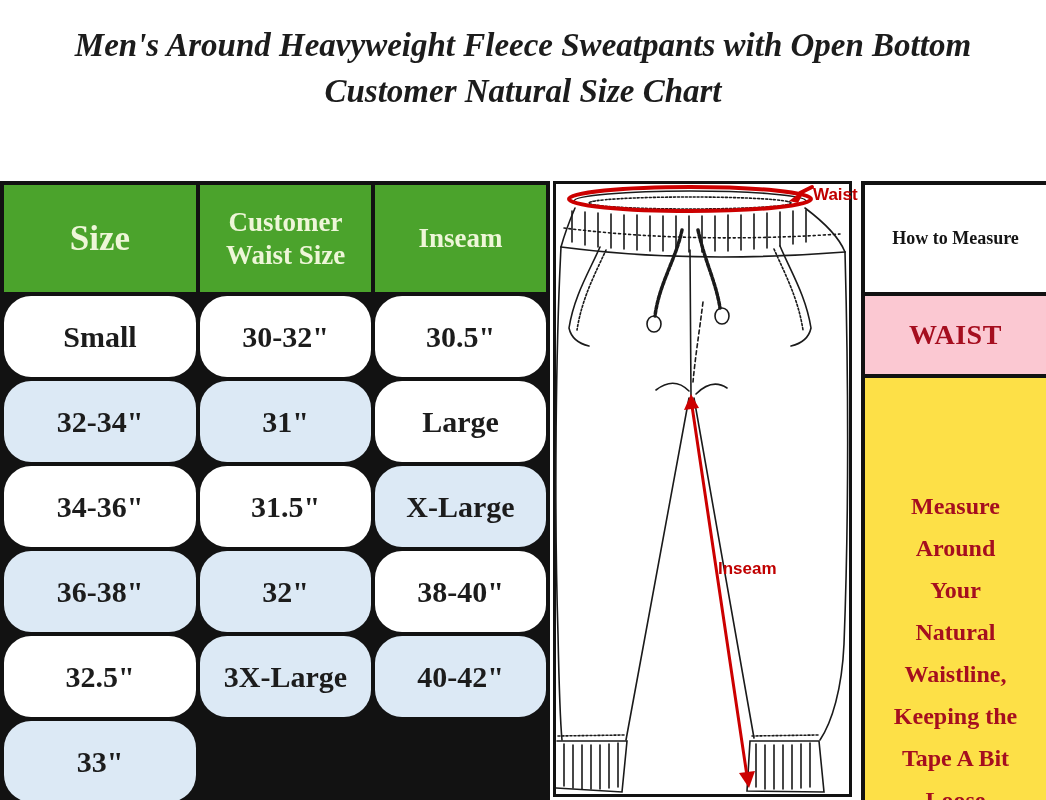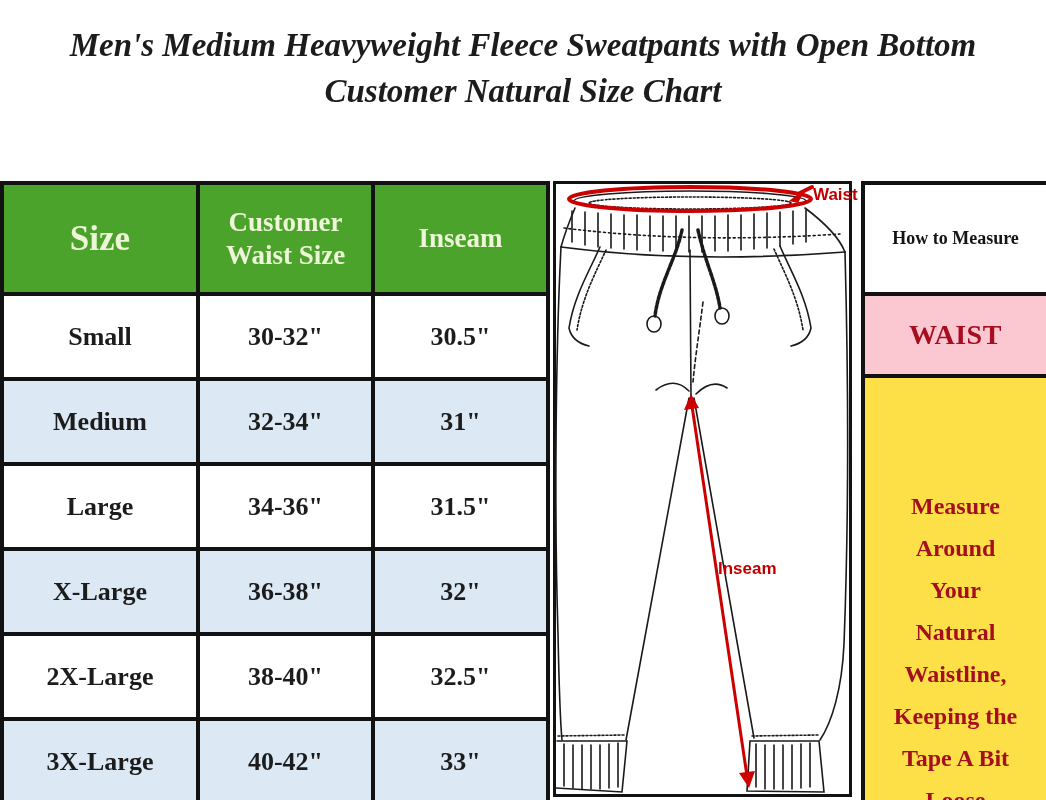--- a/index.html
+++ b/index.html
@@ -23,21 +23,21 @@
     grid-template-rows:107px repeat(6, 81px);
     gap:4px; padding:4px; box-sizing:border-box;
   }
   .cell {
     display:flex; align-items:center; justify-content:center; text-align:center;
     font-weight:bold; color:#1c1c1c; background:#ffffff;
   }
   .cell.head { background:#4ba32c; color:#eef6d8; }
   .cell.head.size-h { font-size:35px; }
   .cell.head.small-h { font-size:27px; line-height:33px; padding:0 14px; }
-  .cell.data { font-size:26px; }
+  .cell.data { font-size:30px;border-radius:27px; }
   .row-alt { background:#dce9f5; }
 
   
   .diagram-box {
     position:absolute; left:553px; top:181px; width:293px; height:610px;
     border:3px solid #121212; background:#ffffff; overflow:visible;
   }
   .diagram-box svg { overflow:visible; display:block; }
 
   
@@ -52,46 +52,44 @@
   .m-waist { background:#fbc8d2; color:#a50e1f; font-size:28px; letter-spacing:0.5px; }
   .m-instr {
     background:#fde047; color:#a50e1f; font-size:24px; line-height:42px;
     white-space:pre-line; padding:0 6px;
   }
 </style>
 </head>
 <body>
 
 <div class="title-block">
-  <h1 class="t1">Men's Medium Heavyweight Fleece Sweatpants with Open Bottom</h1>
+  <h1 class="t1">Men's Around Heavyweight Fleece Sweatpants with Open Bottom</h1>
   <h2 class="t2">Customer Natural Size Chart</h2>
 </div>
 
 <div class="size-table">
   <div class="cell head size-h">Size</div>
   <div class="cell head small-h">Customer Waist Size</div>
   <div class="cell head small-h">Inseam</div>
 
   <div class="cell data">Small</div>
   <div class="cell data">30-32"</div>
   <div class="cell data">30.5"</div>
 
-  <div class="cell data row-alt">Medium</div>
   <div class="cell data row-alt">32-34"</div>
   <div class="cell data row-alt">31"</div>
 
   <div class="cell data">Large</div>
   <div class="cell data">34-36"</div>
   <div class="cell data">31.5"</div>
 
   <div class="cell data row-alt">X-Large</div>
   <div class="cell data row-alt">36-38"</div>
   <div class="cell data row-alt">32"</div>
 
-  <div class="cell data">2X-Large</div>
   <div class="cell data">38-40"</div>
   <div class="cell data">32.5"</div>
 
   <div class="cell data row-alt">3X-Large</div>
   <div class="cell data row-alt">40-42"</div>
   <div class="cell data row-alt">33"</div>
 </div>
 
 <div class="diagram-box">
   <svg width="293" height="610" viewBox="0 0 293 610" xmlns="http://www.w3.org/2000/svg" fill="none" stroke="#1a1a1a" stroke-width="1.6" stroke-linecap="round">

